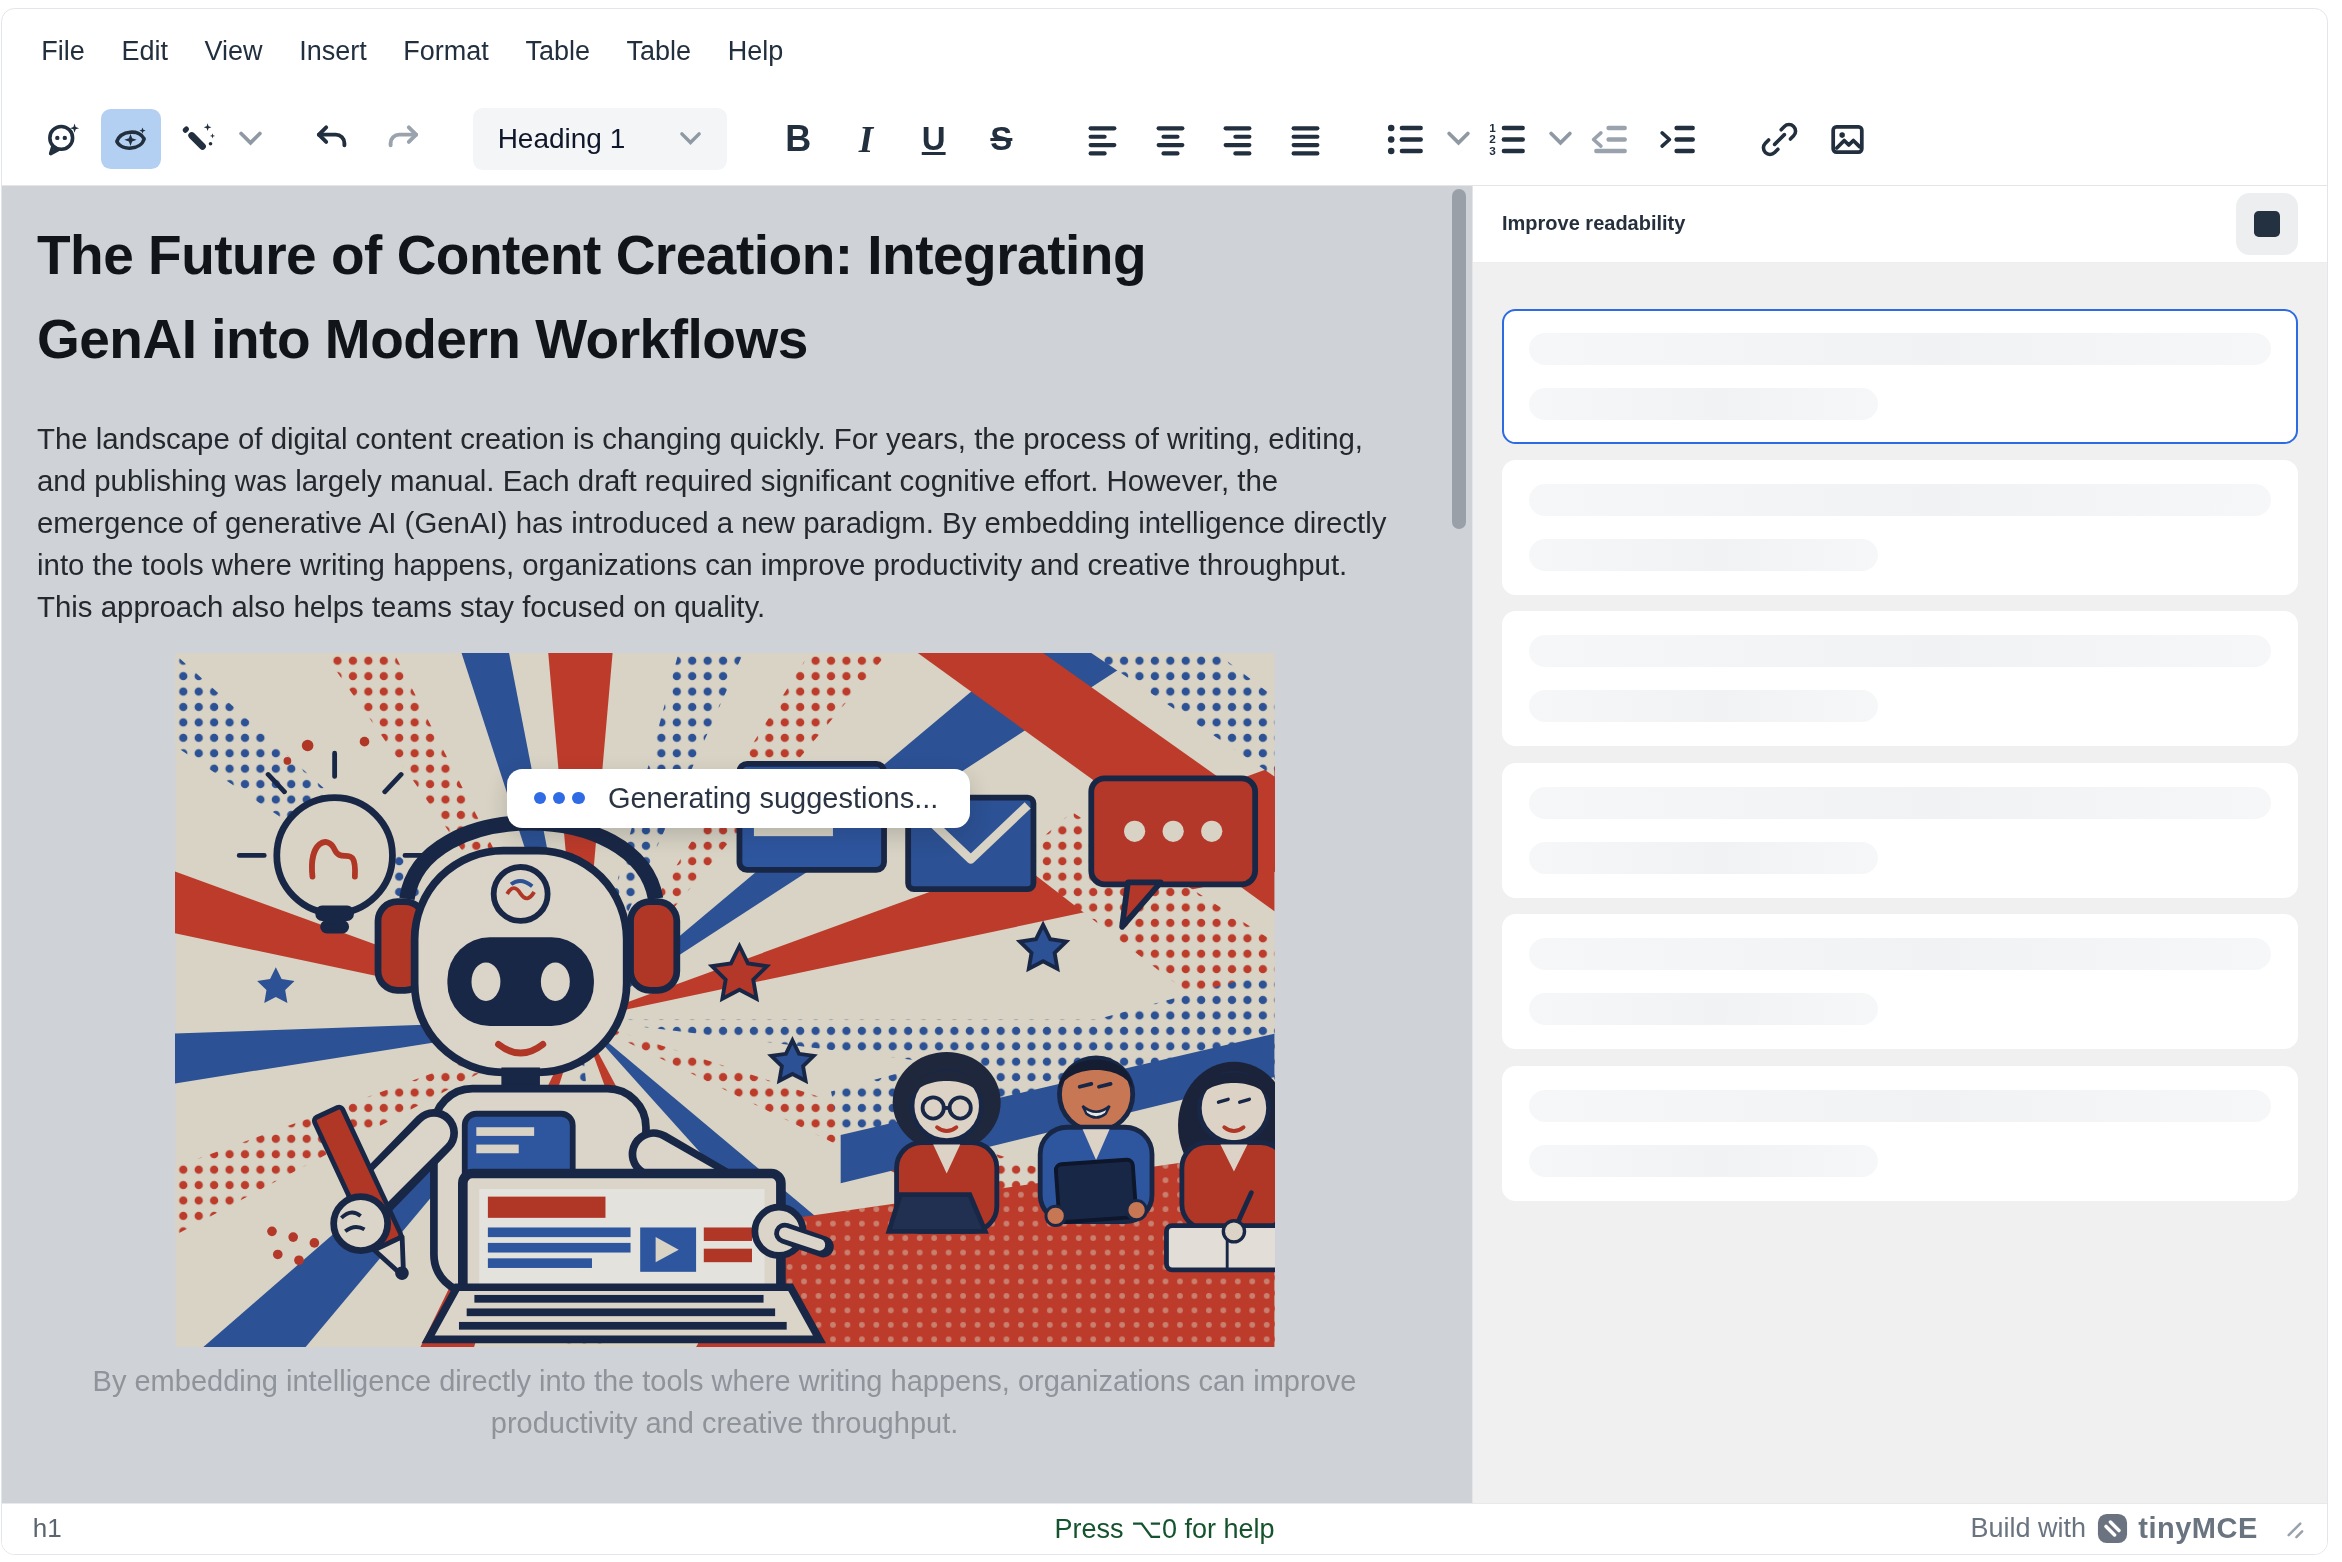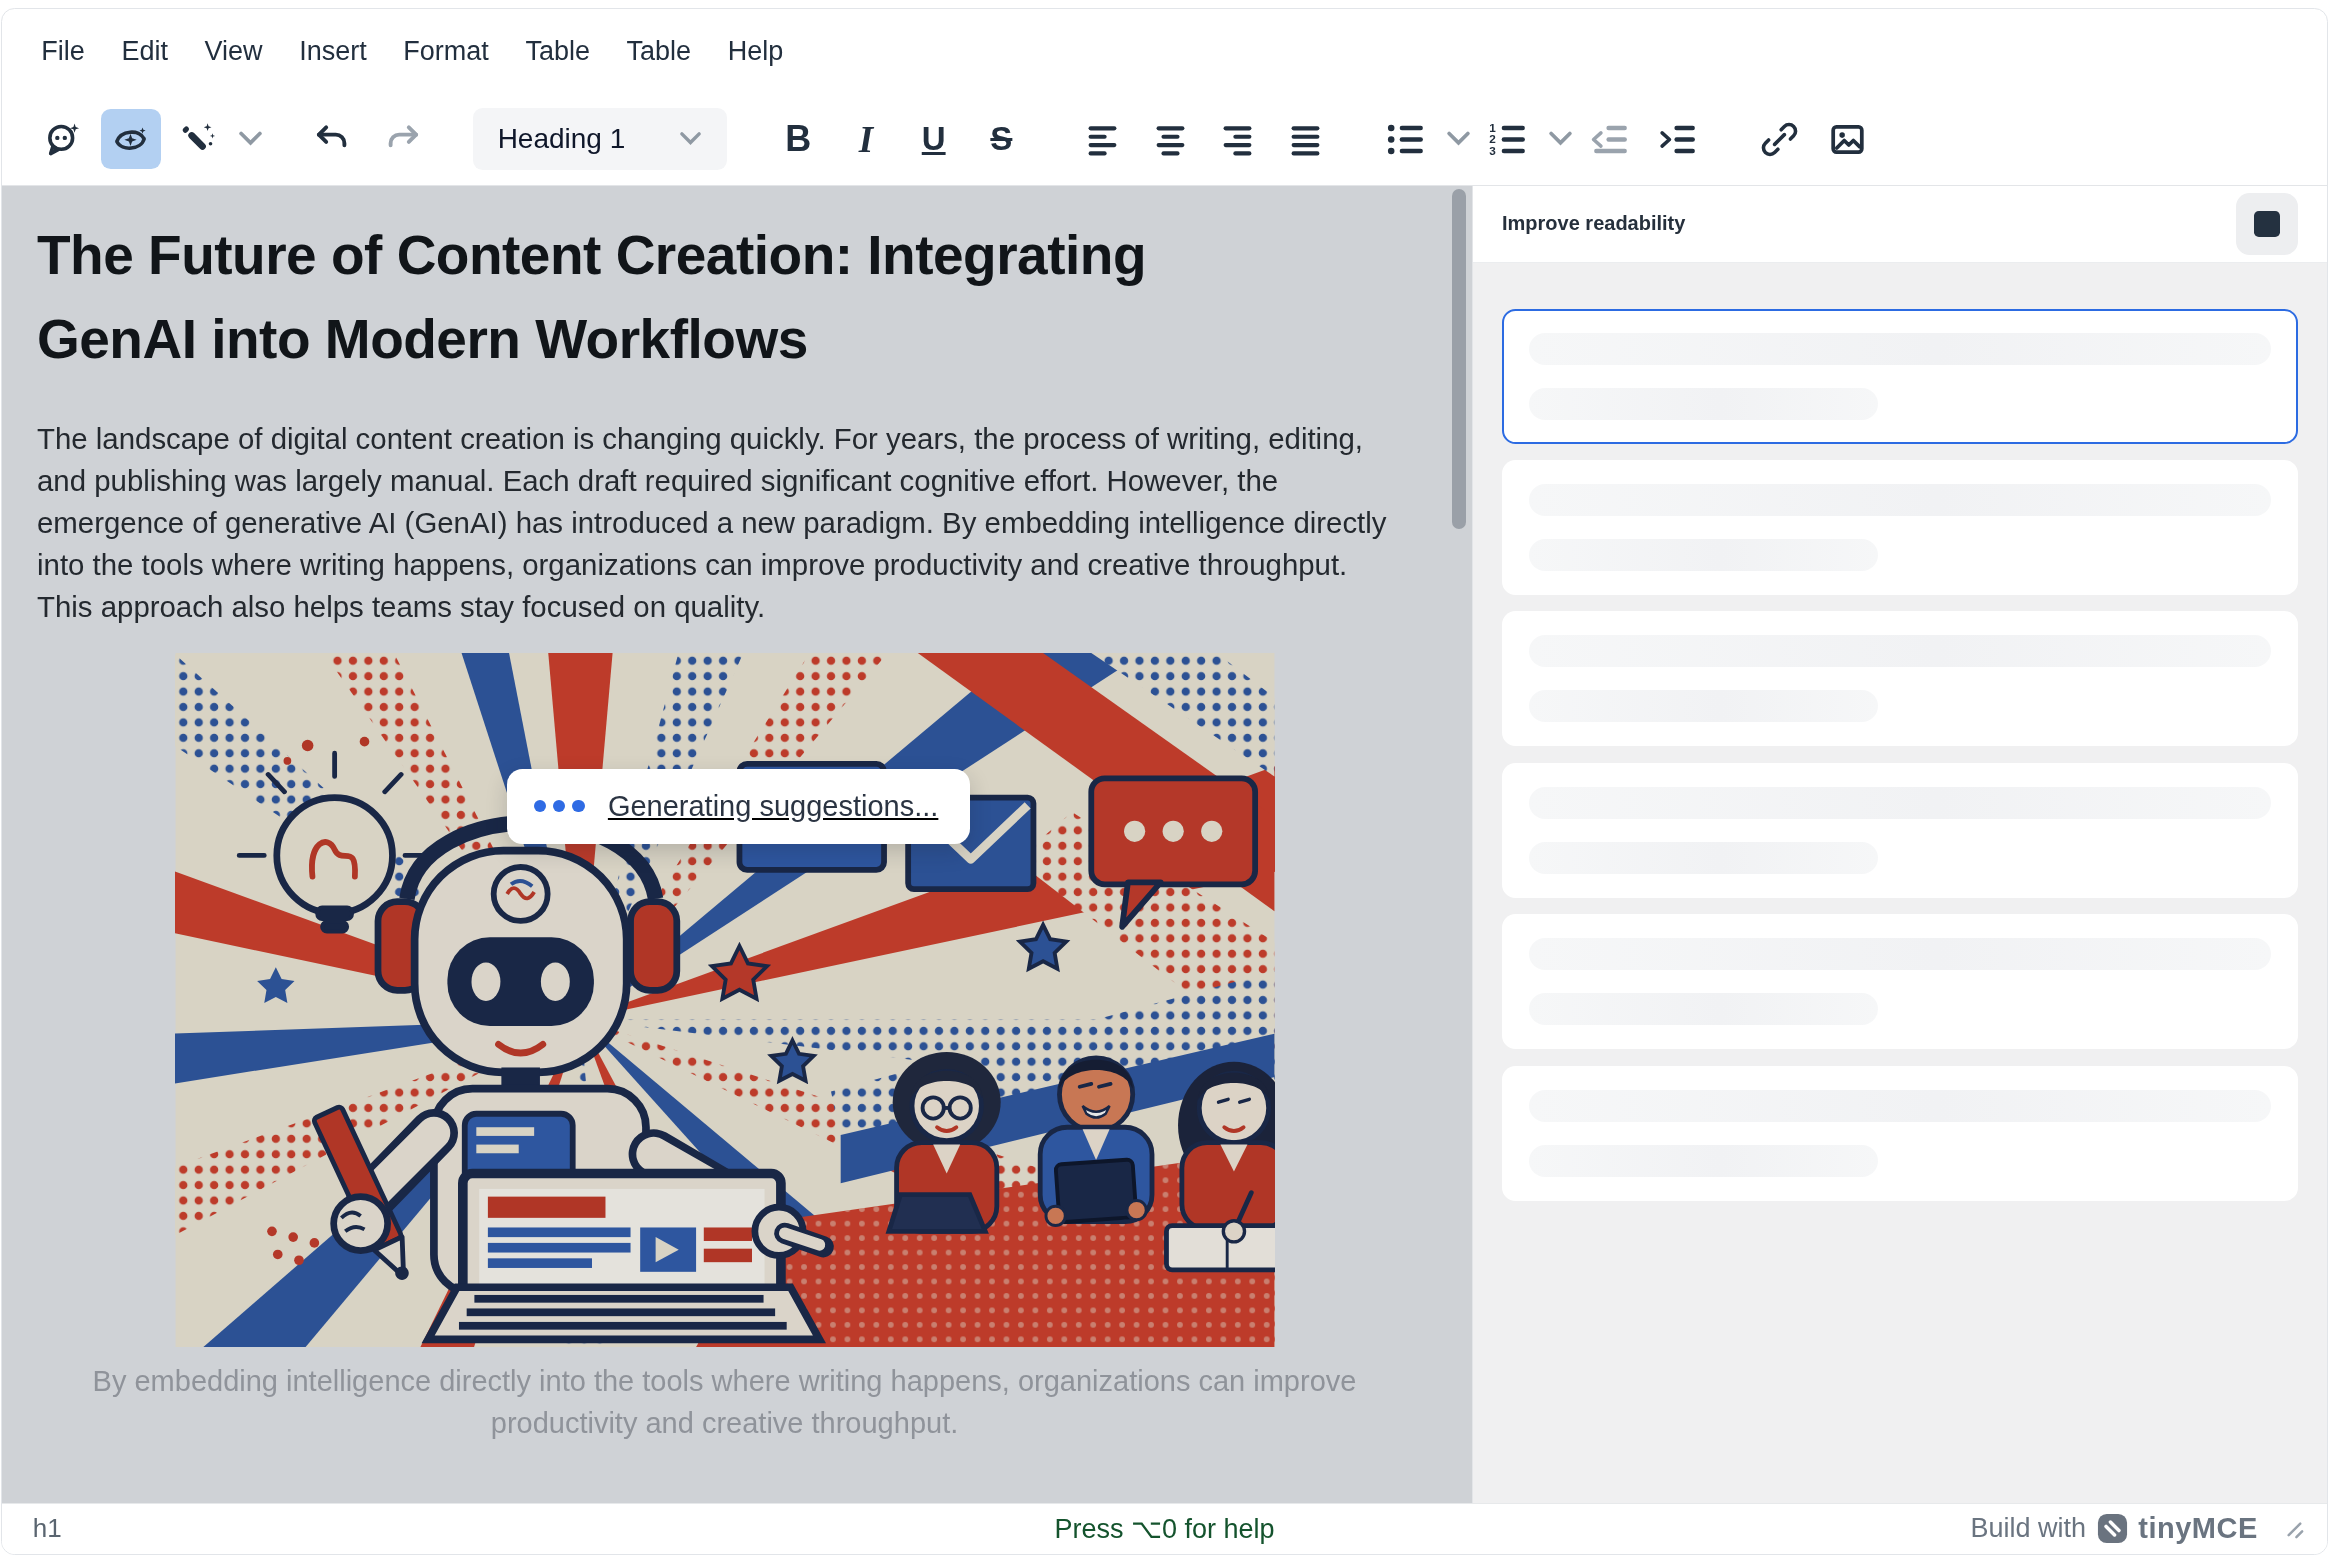--- a/index.html
+++ b/index.html
@@ -32,23 +32,23 @@
 
   
   .main { flex:1; display:flex; border-top:1px solid #e3e5e8; min-height:0; }
   .editor { width:1445px; background:#cfd2d6; position:relative; overflow:hidden;
     padding:27px 35px 0; flex:none; }
   .doc-title { font-size:55px; line-height:84px; font-weight:700; color:#111519; letter-spacing:-0.5px; }
   .doc-title span { display:block; white-space:nowrap; }
   .doc-para { margin-top:37px; width:1365px; font-size:29.4px; line-height:42px; color:#24292f; }
   .fig { width:1100px; margin:25px auto 0; position:relative; }
   .fig svg { display:block; filter:brightness(.9) saturate(.95); }
-  .pill { position:absolute; left:332px; top:116px; width:463px; height:75px; background:#fff;
+  .pill { position:absolute; left:332px; top:116px; width:463px; height:59px; background:#fff;
     border-radius:15.4px; box-shadow:0 7.7px 21px rgba(20,28,40,.18); display:flex; align-items:center;
-    padding:0 27px;text-decoration:underline; }
+    padding:0 27px; }
   .pill-dots { display:flex; gap:6.8px; margin-right:23px; }
   .pill-dots i { width:12.6px; height:12.6px; border-radius:50%; background:#2f6be4; display:block; }
   .pill-text { font-size:29px; color:#2b3442; }
   .doc-caption { margin:13.5px auto 0; width:1284px; text-align:center; font-size:29px;
     line-height:42px; color:#8f939a; }
 
   
   .gutter { width:25px; background:#cfd2d6; position:relative; flex:none; }
   .thumb { position:absolute; left:4.8px; top:2.9px; width:14.5px; height:340px; border-radius:7.7px;
     background:#9aa0a8; }

